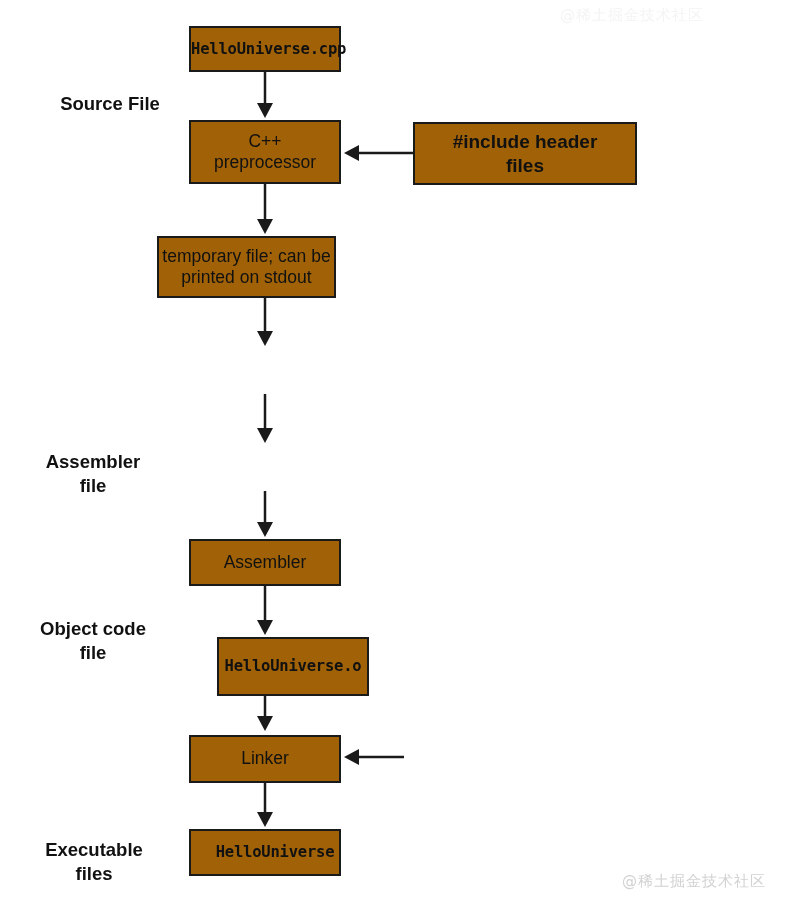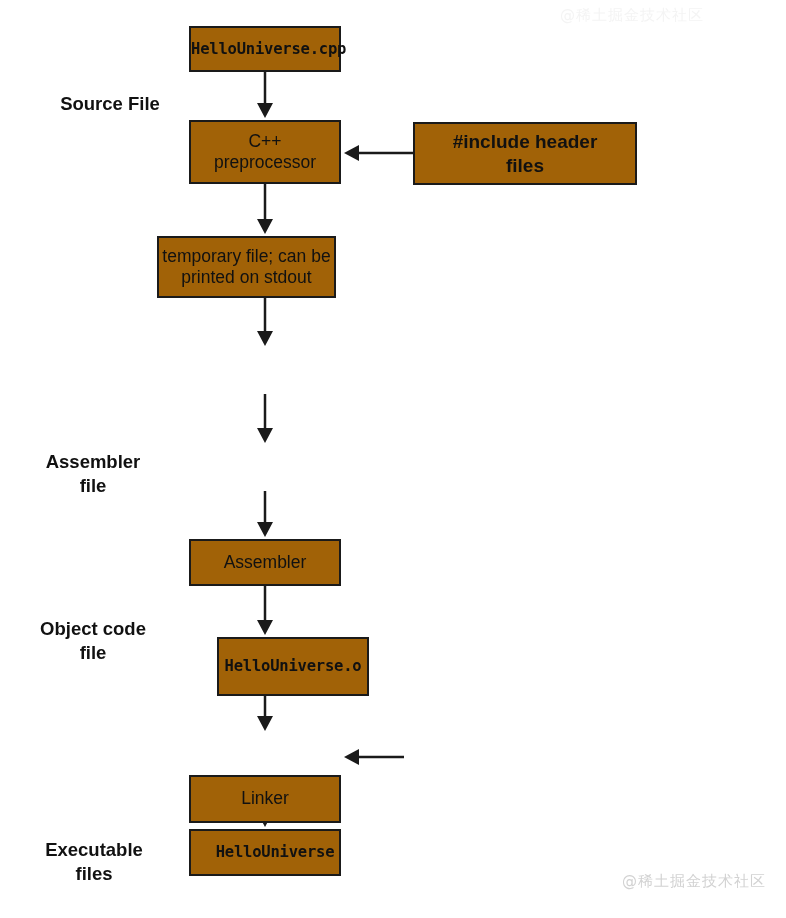--- a/index.html
+++ b/index.html
@@ -160,21 +160,21 @@
   <div class="node sans" style="left: 157px; top: 236px; width: 179px; height: 62px; border-color: rgb(26, 26, 26);">
     <span class="node-text">temporary file; can be
 printed on stdout</span>
   </div>
   <div class="node sans" style="left: 189px; top: 539px; width: 152px; height: 47px; border-color: rgb(26, 26, 26);">
     <span class="node-text">Assembler</span>
   </div>
   <div class="node mono" style="left: 189px; top: 637px; width: 152px; height: 59px; border-color: rgb(26, 26, 26); margin-left: 28px;">
     <span class="node-text">HelloUniverse.o</span>
   </div>
-  <div class="node sans" style="left: 189px; top: 775px; width: 152px; height: 48px; border-color: rgb(26, 26, 26);">
+  <div class="node sans" style="left: 189px; top: 735px; width: 152px; height: 48px; border-color: rgb(26, 26, 26);">
     <span class="node-text">Linker</span>
   </div>
   <div class="node mono" style="left: 189px; top: 829px; width: 152px; height: 47px; border-color: rgb(26, 26, 26); padding-left: 20px;">
     <span class="node-text">HelloUniverse</span>
   </div>
 
   <div class="watermark" style="left: 622px; top: 872px;">@稀土掘金技术社区</div>
   <div class="watermark-faint" style="left: 560px; top: 6px;">@稀土掘金技术社区</div>
 
 </div>

